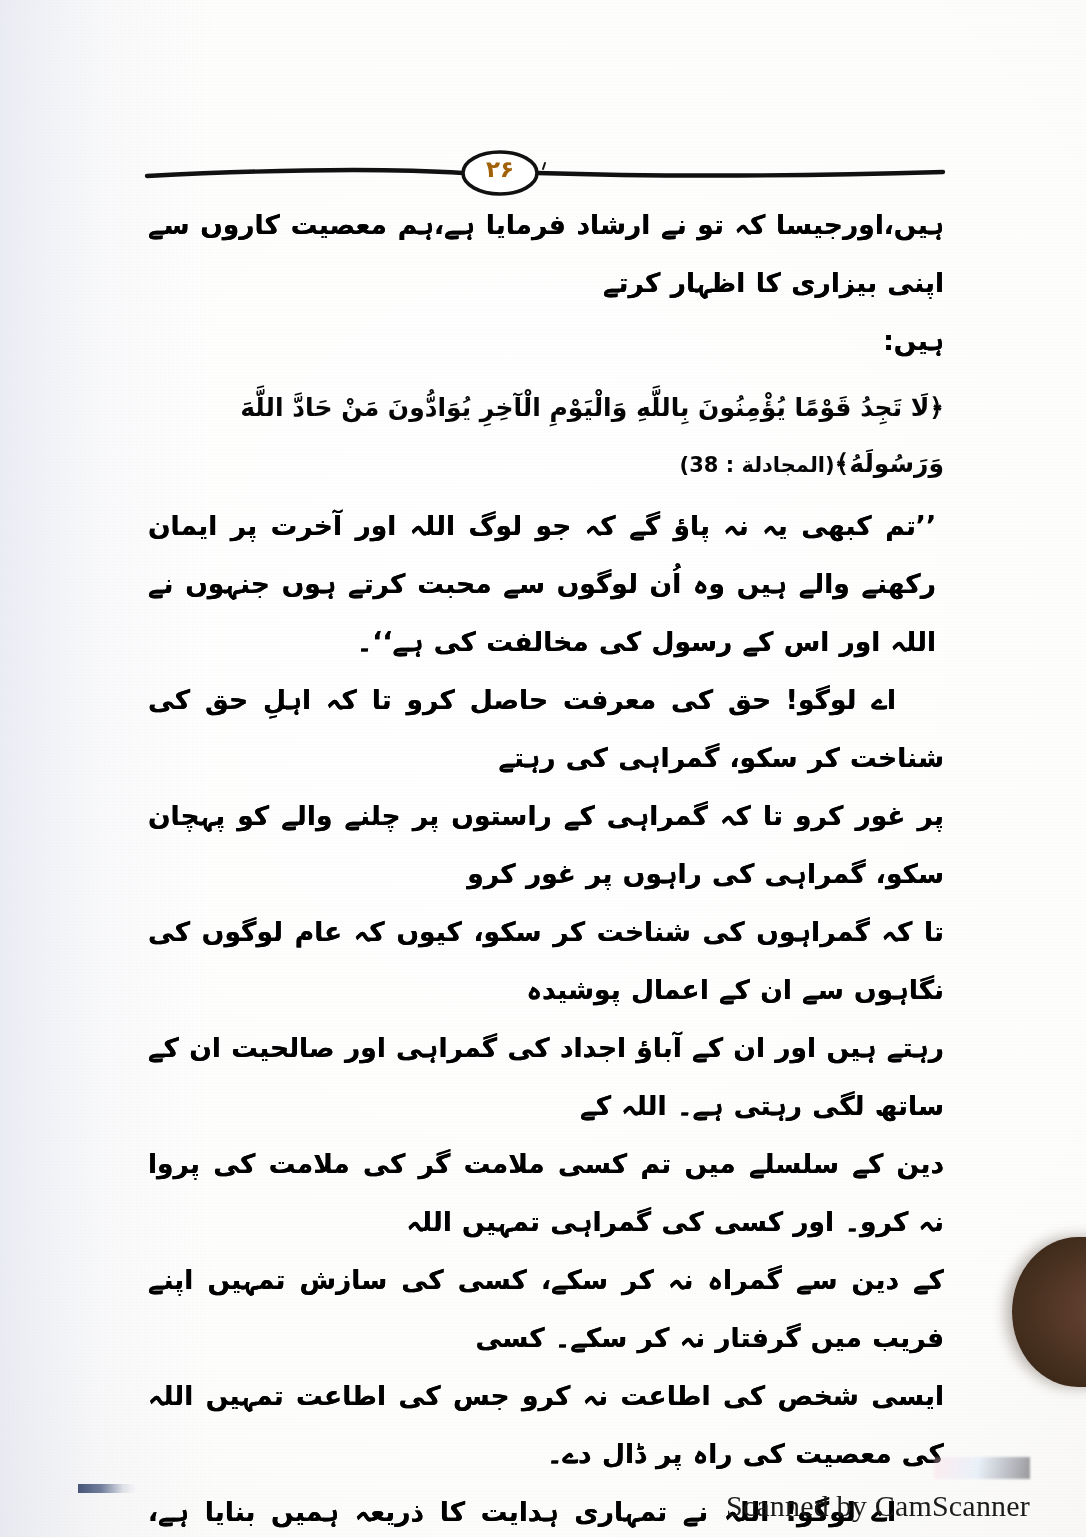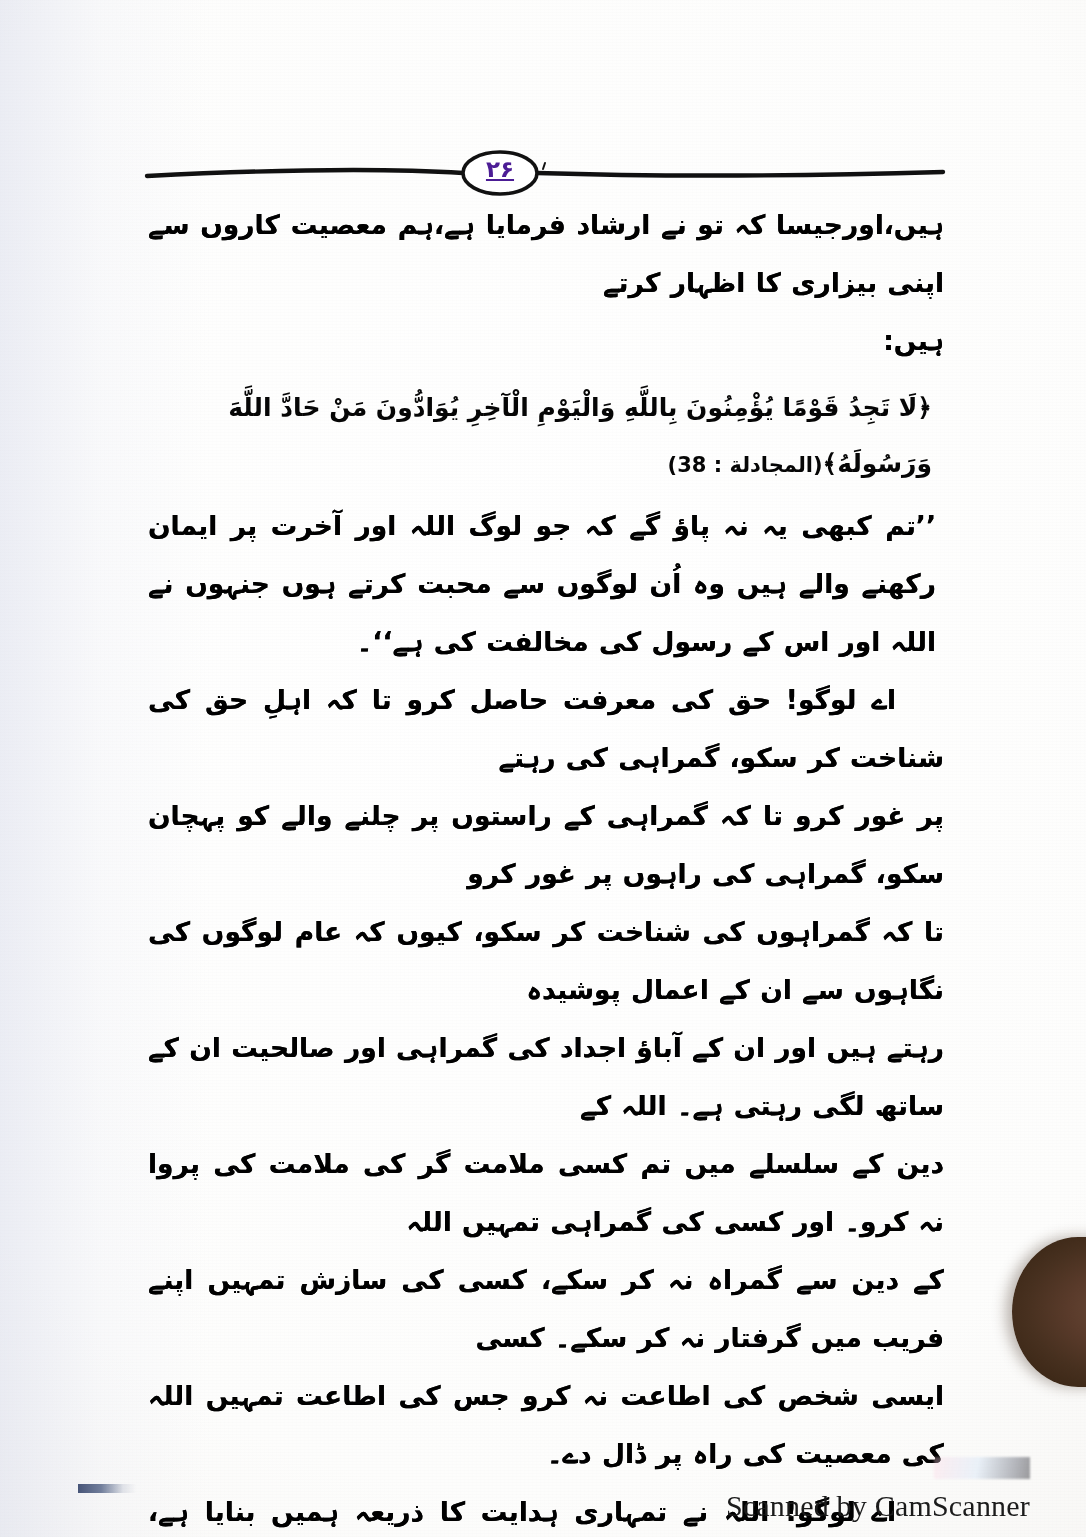--- a/index.html
+++ b/index.html
@@ -59,25 +59,24 @@
     left: 465px;
     top: 150px;
     width: 70px;
     height: 40px;
     display: flex;
     align-items: center;
     justify-content: center;
     font-family: "DejaVu Sans", sans-serif;
     font-size: 23px;
     font-weight: 700;
-    color: #4c1d95;
+    color: #a16207;
     letter-spacing: 1px;
     line-height: 1;
     transform: translateY(-1px);
-    text-decoration: underline;
   }
 
   
   .body-col {
     position: absolute;
     left: 148px;
     top: 196px;
     width: 796px;
     direction: rtl;
     text-align: justify;
@@ -101,21 +100,21 @@
     word-spacing: 1px;
     color: #000000;
     text-shadow: 0 0 0.6px rgba(0,0,0,0.85);
   }
 
   .para { margin: 0 0 0 0; }
   .para.indent-first { text-indent: 48px; }
 
   
   .ayah-block {
-    margin: 10px 12px 4px 0;
+    margin: 10px 0 4px 0;
     direction: rtl;
     text-align: center;
     font-family: "DejaVu Sans", sans-serif;
     font-size: 25px;
     font-weight: 700;
     line-height: 56px;
     color: #060606;
     letter-spacing: 0.4px;
   }
   .ayah-line-2 {

